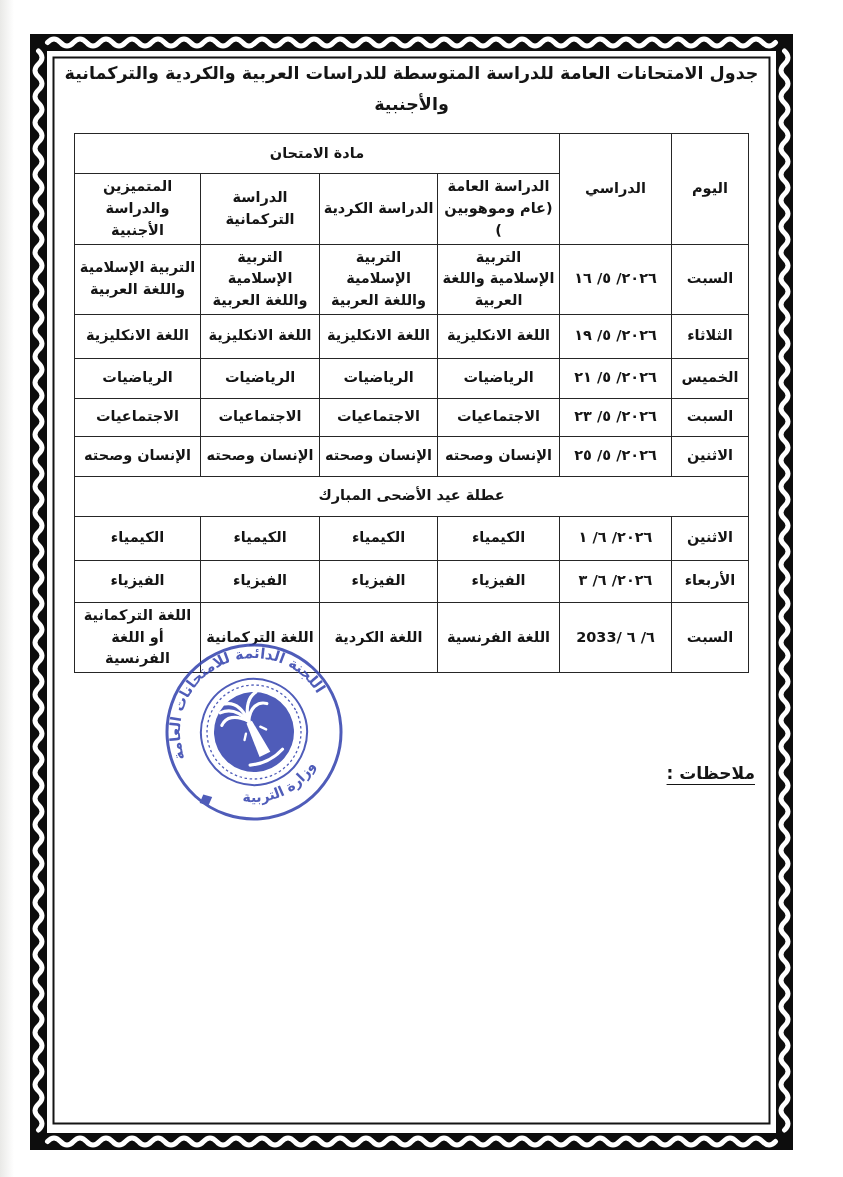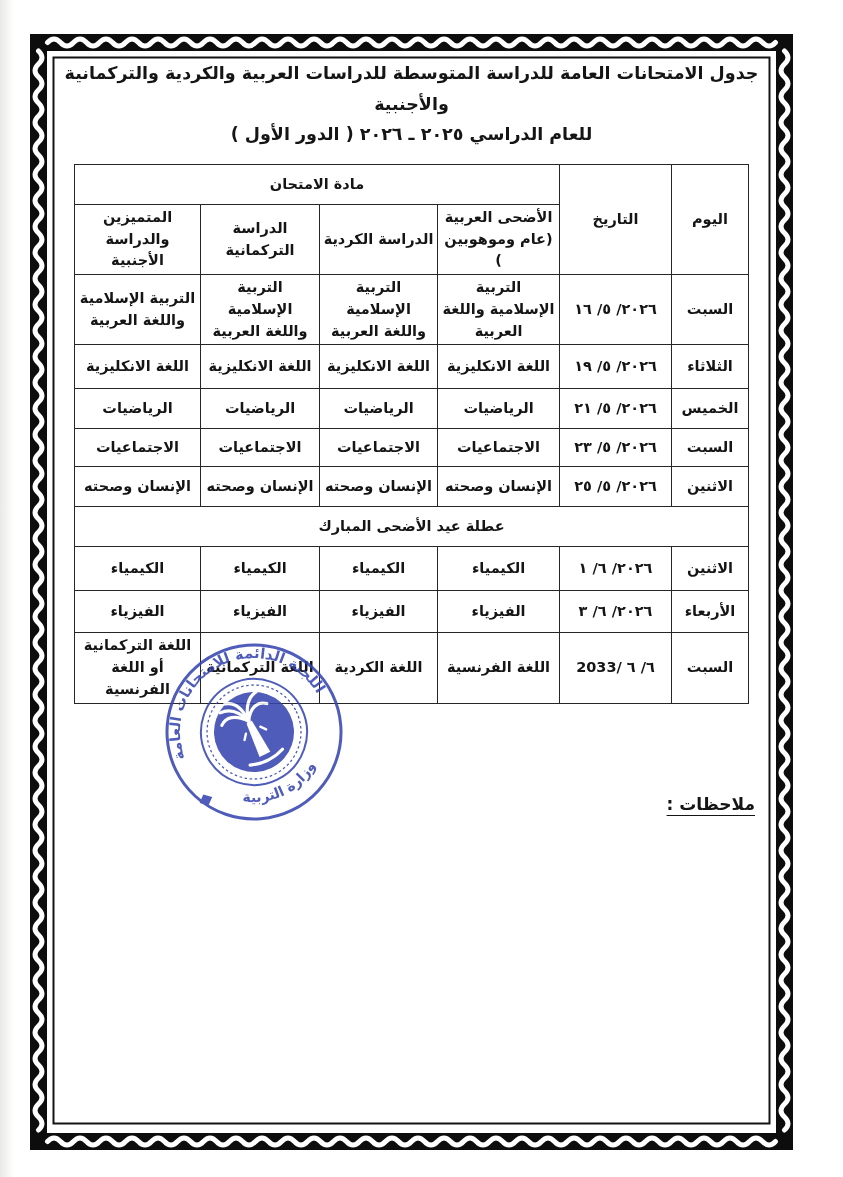--- a/index.html
+++ b/index.html
@@ -75,41 +75,40 @@
     <path id="wave-bottom" fill="none" stroke="#ffffff" stroke-width="5" stroke-linecap="round" transform="translate(47.5,1141.5)" d="M0,0 q6.5,-7 13,0 t13,0 t13,0 t13,0 t13,0 t13,0 t13,0 t13,0 t13,0 t13,0 t13,0 t13,0 t13,0 t13,0 t13,0 t13,0 t13,0 t13,0 t13,0 t13,0 t13,0 t13,0 t13,0 t13,0 t13,0 t13,0 t13,0 t13,0 t13,0 t13,0 t13,0 t13,0 t13,0 t13,0 t13,0 t13,0 t13,0 t13,0 t13,0 t13,0 t13,0 t13,0 t13,0 t13,0 t13,0 t13,0 t13,0 t13,0 t13,0 t13,0 t13,0 t13,0 t13,0 t13,0 t13,0 t13,0"></path>
     <path id="wave-left" fill="none" stroke="#ffffff" stroke-width="5" stroke-linecap="round" transform="translate(38.5,51) rotate(90)" d="M0,0 q6.5,-7 13,0 t13,0 t13,0 t13,0 t13,0 t13,0 t13,0 t13,0 t13,0 t13,0 t13,0 t13,0 t13,0 t13,0 t13,0 t13,0 t13,0 t13,0 t13,0 t13,0 t13,0 t13,0 t13,0 t13,0 t13,0 t13,0 t13,0 t13,0 t13,0 t13,0 t13,0 t13,0 t13,0 t13,0 t13,0 t13,0 t13,0 t13,0 t13,0 t13,0 t13,0 t13,0 t13,0 t13,0 t13,0 t13,0 t13,0 t13,0 t13,0 t13,0 t13,0 t13,0 t13,0 t13,0 t13,0 t13,0 t13,0 t13,0 t13,0 t13,0 t13,0 t13,0 t13,0 t13,0 t13,0 t13,0 t13,0 t13,0 t13,0 t13,0 t13,0 t13,0 t13,0 t13,0 t13,0 t13,0 t13,0 t13,0 t13,0 t13,0 t13,0 t13,0 t13,0"></path>
     <path id="wave-right" fill="none" stroke="#ffffff" stroke-width="5" stroke-linecap="round" transform="translate(784.5,51) rotate(90)" d="M0,0 q6.5,-7 13,0 t13,0 t13,0 t13,0 t13,0 t13,0 t13,0 t13,0 t13,0 t13,0 t13,0 t13,0 t13,0 t13,0 t13,0 t13,0 t13,0 t13,0 t13,0 t13,0 t13,0 t13,0 t13,0 t13,0 t13,0 t13,0 t13,0 t13,0 t13,0 t13,0 t13,0 t13,0 t13,0 t13,0 t13,0 t13,0 t13,0 t13,0 t13,0 t13,0 t13,0 t13,0 t13,0 t13,0 t13,0 t13,0 t13,0 t13,0 t13,0 t13,0 t13,0 t13,0 t13,0 t13,0 t13,0 t13,0 t13,0 t13,0 t13,0 t13,0 t13,0 t13,0 t13,0 t13,0 t13,0 t13,0 t13,0 t13,0 t13,0 t13,0 t13,0 t13,0 t13,0 t13,0 t13,0 t13,0 t13,0 t13,0 t13,0 t13,0 t13,0 t13,0 t13,0"></path>
     <rect x="53.5" y="57.5" width="716" height="1066" fill="none" stroke="#141414" stroke-width="2"></rect>
   </svg>
 
   <div class="content">
 
     <div class="title">
       <div>جدول الامتحانات العامة للدراسة المتوسطة للدراسات العربية والكردية والتركمانية والأجنبية</div>
-      <div>للعام الدراسي ٢٠٢٥ ـ ٢٠٢٦ ( الدور الأول )</div>
     </div>
 
     <table class="schedule">
       <colgroup>
         <col class="col-day">
           <col class="col-date">
           <col class="col-ar">
         <col class="col-ku">
           <col class="col-tu">
           <col class="col-gi">
       </colgroup>
       <tbody>
         <tr class="h-top">
           <td rowspan="2">اليوم</td>
-          <td rowspan="2">التاريخ</td>
+          <td rowspan="2">الدراسي</td>
           <td colspan="4">مادة الامتحان</td>
         </tr>
         <tr class="h-sub">
           <td>
-            <div>الأضحى العربية</div>
+            <div>الدراسة العامة</div>
             <div>(عام وموهوبين )</div>
           </td>
           <td>الدراسة الكردية</td>
           <td>الدراسة التركمانية</td>
           <td>المتميزين والدراسة الأجنبية</td>
         </tr>
 
         <tr class="r0">
           <td>السبت</td>
           <td class="date-cell">٢٠٢٦/ ٥/ ١٦</td>

